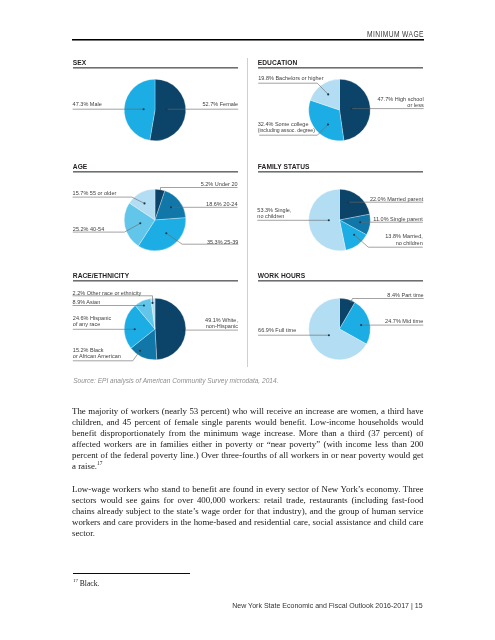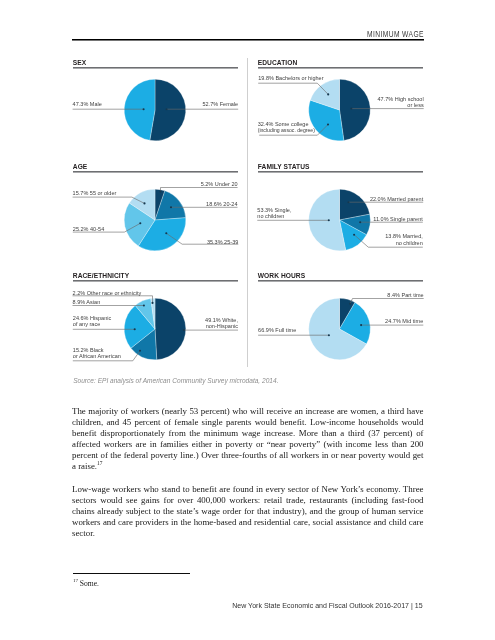--- a/index.html
+++ b/index.html
@@ -156,16 +156,16 @@
       <div class="lbl r" style="top: 318.1px; left: 0px; width: 423.3px;"><span>24.7% Mid time</span></div>
       <div class="lbl" style="top: 327.3px; left: 258.1px;"><span>66.9% Full time</span></div>
     </div>
 
   <div class="src">Source: EPI analysis of American Community Survey microdata, 2014.</div>
 
   <div class="para" id="p1" style="left:72px;top:405.6px;width:351.5px;">The majority of workers (nearly 53 percent) who will receive an increase are women, a third have children, and 45 percent of female single parents would benefit. Low-income households would benefit disproportionately from the minimum wage increase. More than a third (37 percent) of affected workers are in families either in poverty or “near poverty” (with income less than 200 percent of the federal poverty line.) Over three-fourths of all workers in or near poverty would get a raise.<sup>17</sup></div>
   <div class="para" id="p2" style="left:72px;top:484.0px;width:351.5px;">Low-wage workers who stand to benefit are found in every sector of New York’s economy. Three sectors would see gains for over 400,000 workers: retail trade, restaurants (including fast-food chains already subject to the state’s wage order for that industry), and the group of human service workers and care providers in the home-based and residential care, social assistance and child care sector.</div>
 
   <div class="fn-rule"></div>
-  <div class="fnote" id="fn"><sup>17</sup><span> Some.</span></div>
+  <div class="fnote" id="fn"><sup>17</sup><span> Black.</span></div>
 
   <div class="footer">New York State Economic and Fiscal Outlook 2016-2017 | 15</div>
 </div>
 
 </body></html>

